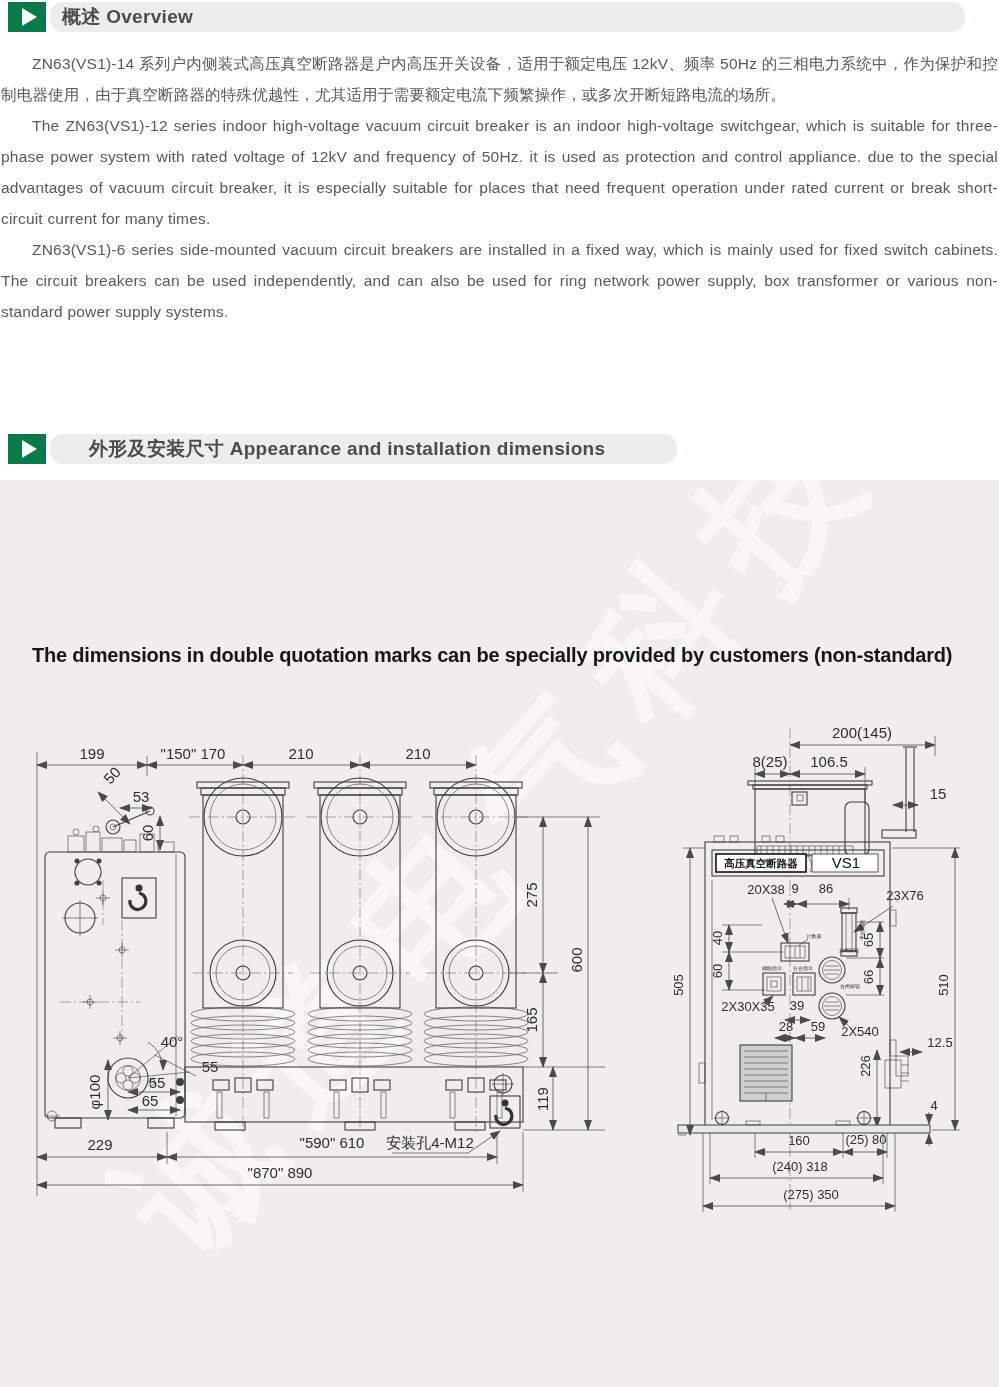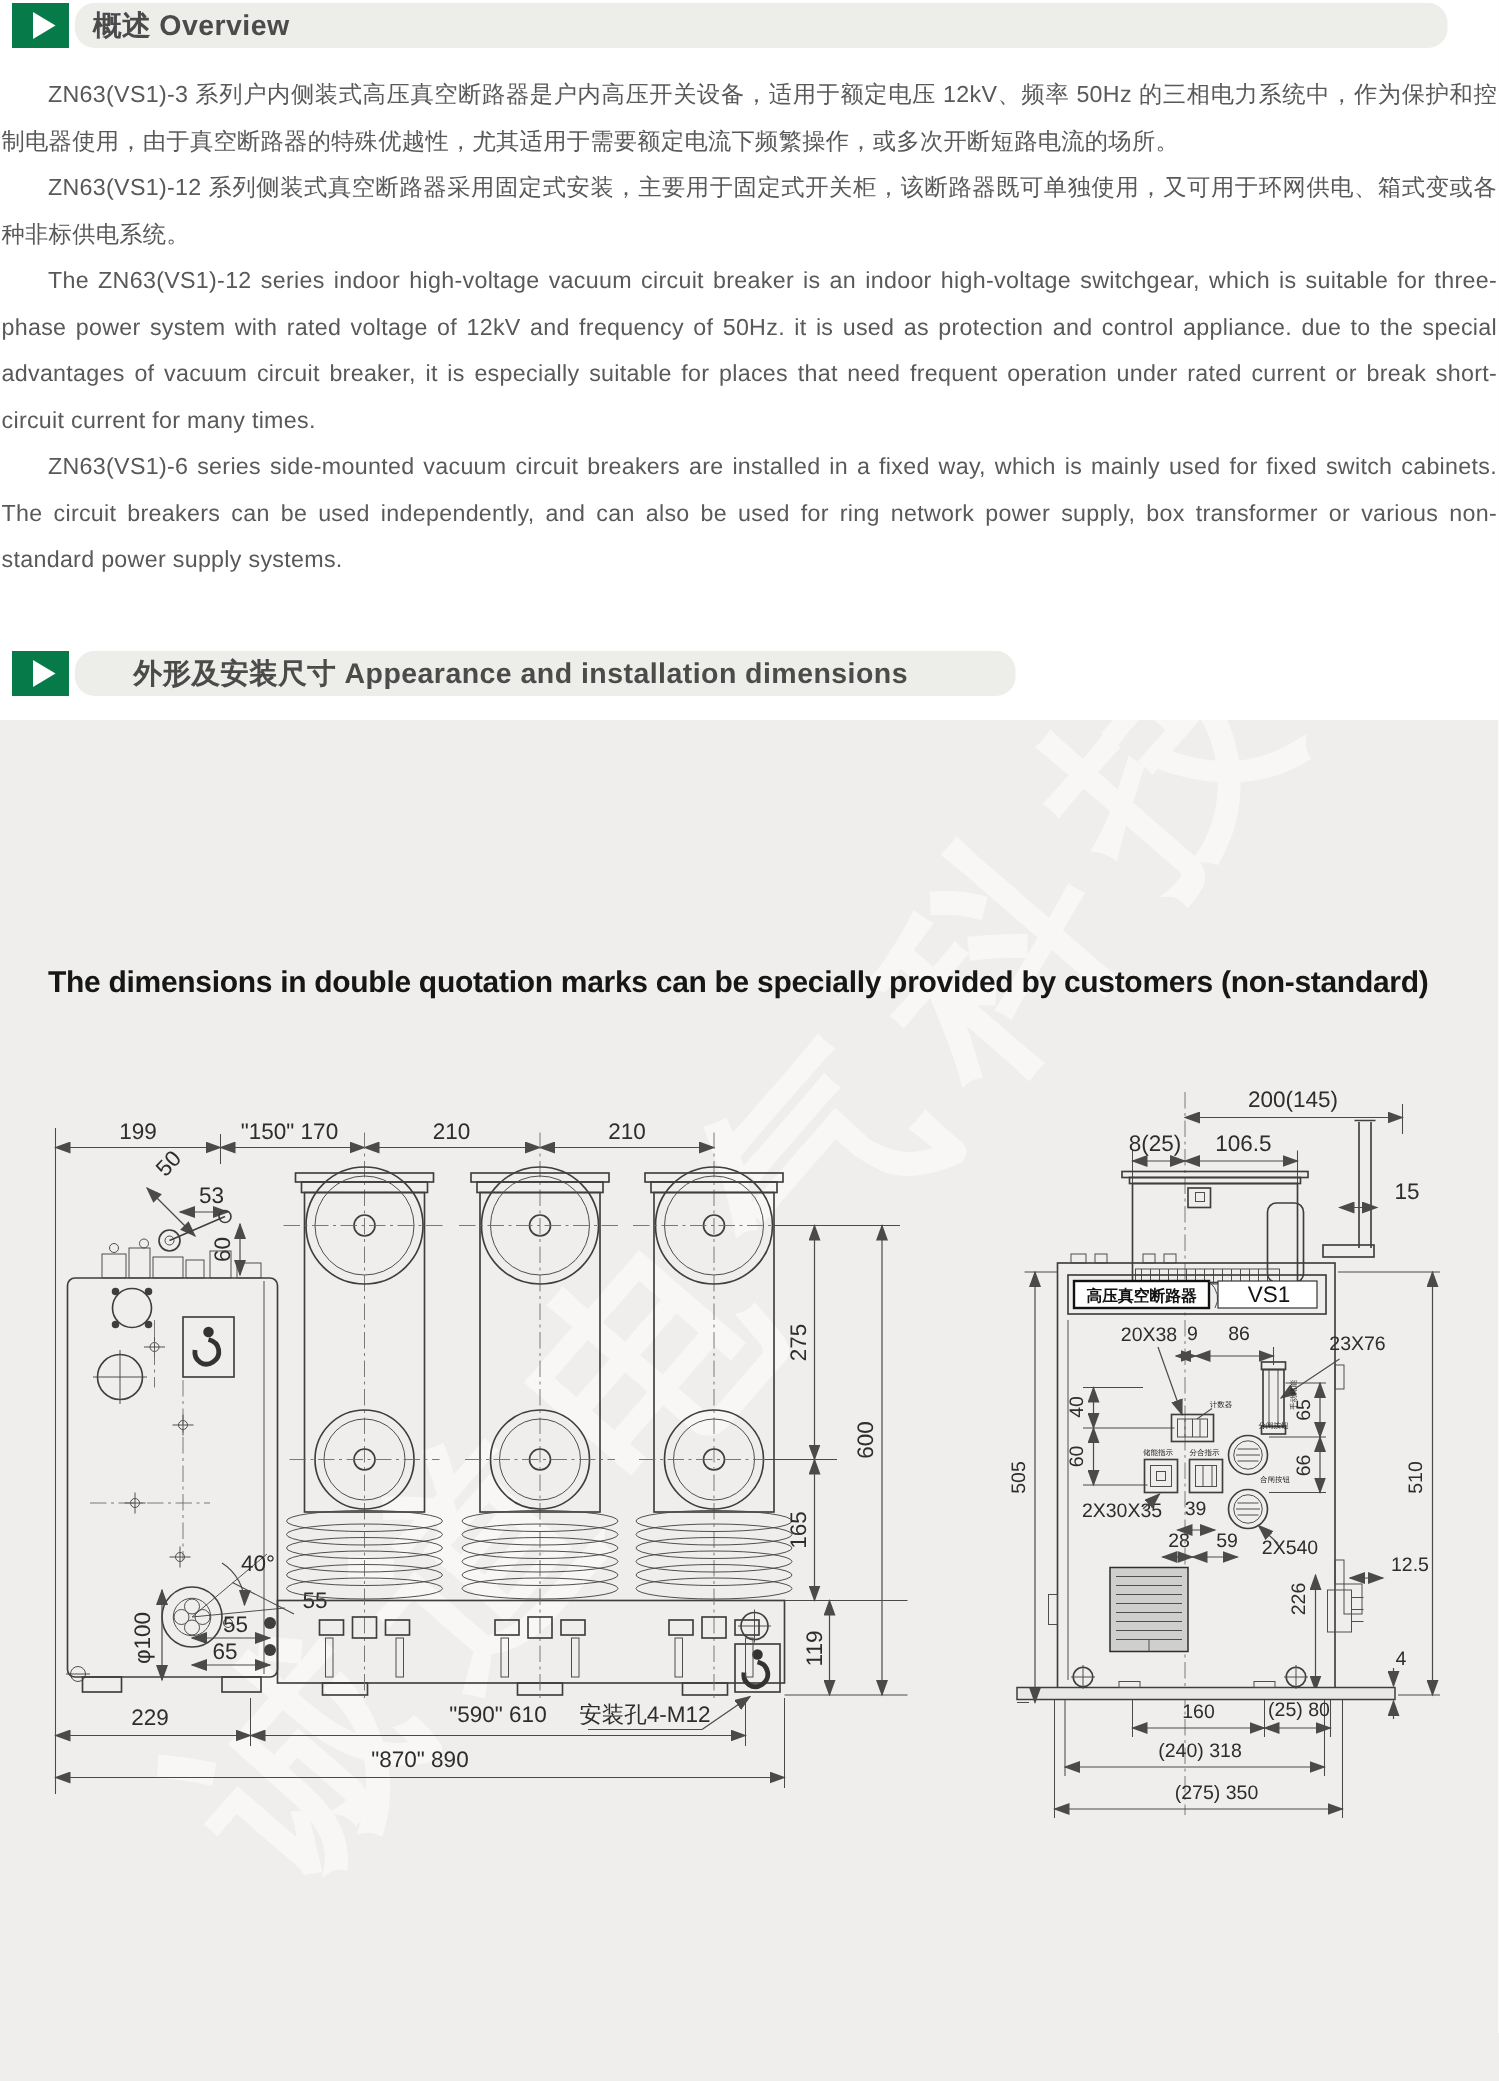--- a/index.html
+++ b/index.html
@@ -50,22 +50,21 @@
   <div class="sec" style="top:2px">
     <div class="marker">
         <span class="tri"></span>
       </div>
     <div class="bar bar1">
       <span class="sec-title">概述 Overview</span>
     </div>
   </div>
 
   <div class="copy">
-    <p>ZN63(VS1)-3 系列户内侧装式高压真空断路器是户内高压开关设备，适用于额定电压 12kV、频率 50Hz 的三相电力系统中，作为保护和控制电器使用，由于真空断路器的特殊优越性，尤其适用于需要额定电流下频繁操作，或多次开断短路电流的场所。</p>
-    <p>ZN63(VS1)-12 系列侧装式真空断路器采用固定式安装，主要用于固定式开关柜，该断路器既可单独使用，又可用于环网供电、箱式变或各种非标供电系统。</p>
+    <p>ZN63(VS1)-14 系列户内侧装式高压真空断路器是户内高压开关设备，适用于额定电压 12kV、频率 50Hz 的三相电力系统中，作为保护和控制电器使用，由于真空断路器的特殊优越性，尤其适用于需要额定电流下频繁操作，或多次开断短路电流的场所。</p>
     <p>The ZN63(VS1)-12 series indoor high-voltage vacuum circuit breaker is an indoor high-voltage switchgear, which is suitable for three-phase power system with rated voltage of 12kV and frequency of 50Hz. it is used as protection and control appliance. due to the special advantages of vacuum circuit breaker, it is especially suitable for places that need frequent operation under rated current or break short-circuit current for many times.</p>
     <p>ZN63(VS1)-6 series side-mounted vacuum circuit breakers are installed in a fixed way, which is mainly used for fixed switch cabinets. The circuit breakers can be used independently, and can also be used for ring network power supply, box transformer or various non-standard power supply systems.</p>
   </div>
 
   <div class="sec" style="top:434px">
     <div class="marker">
         <span class="tri"></span>
       </div>
     <div class="bar bar2">
       <span class="sec-title">外形及安装尺寸 Appearance and installation dimensions</span>

